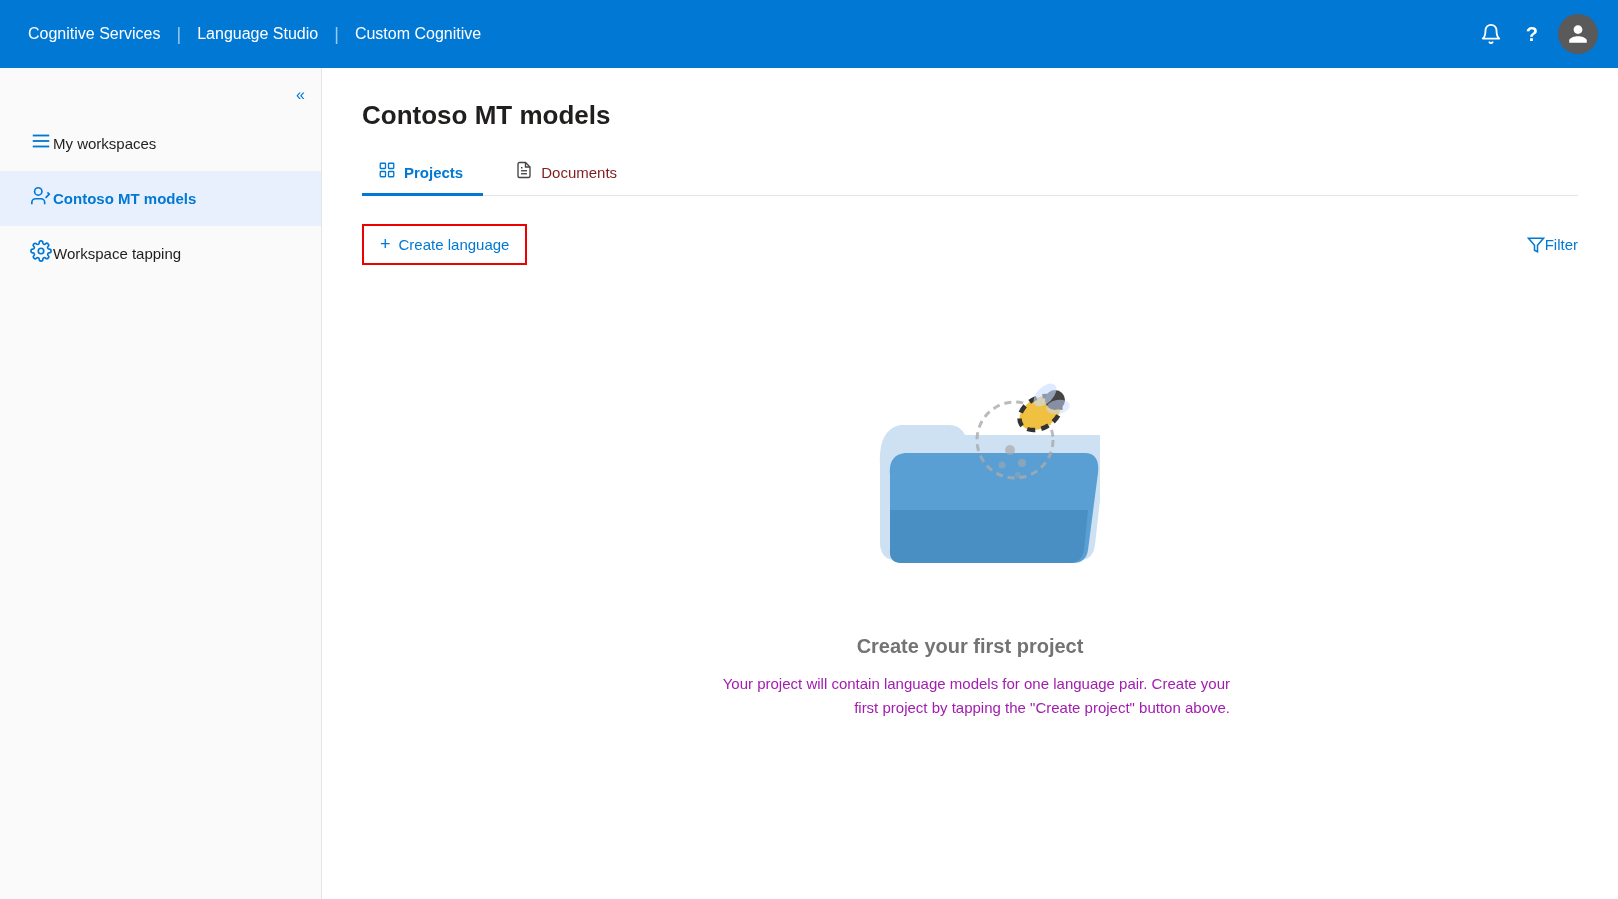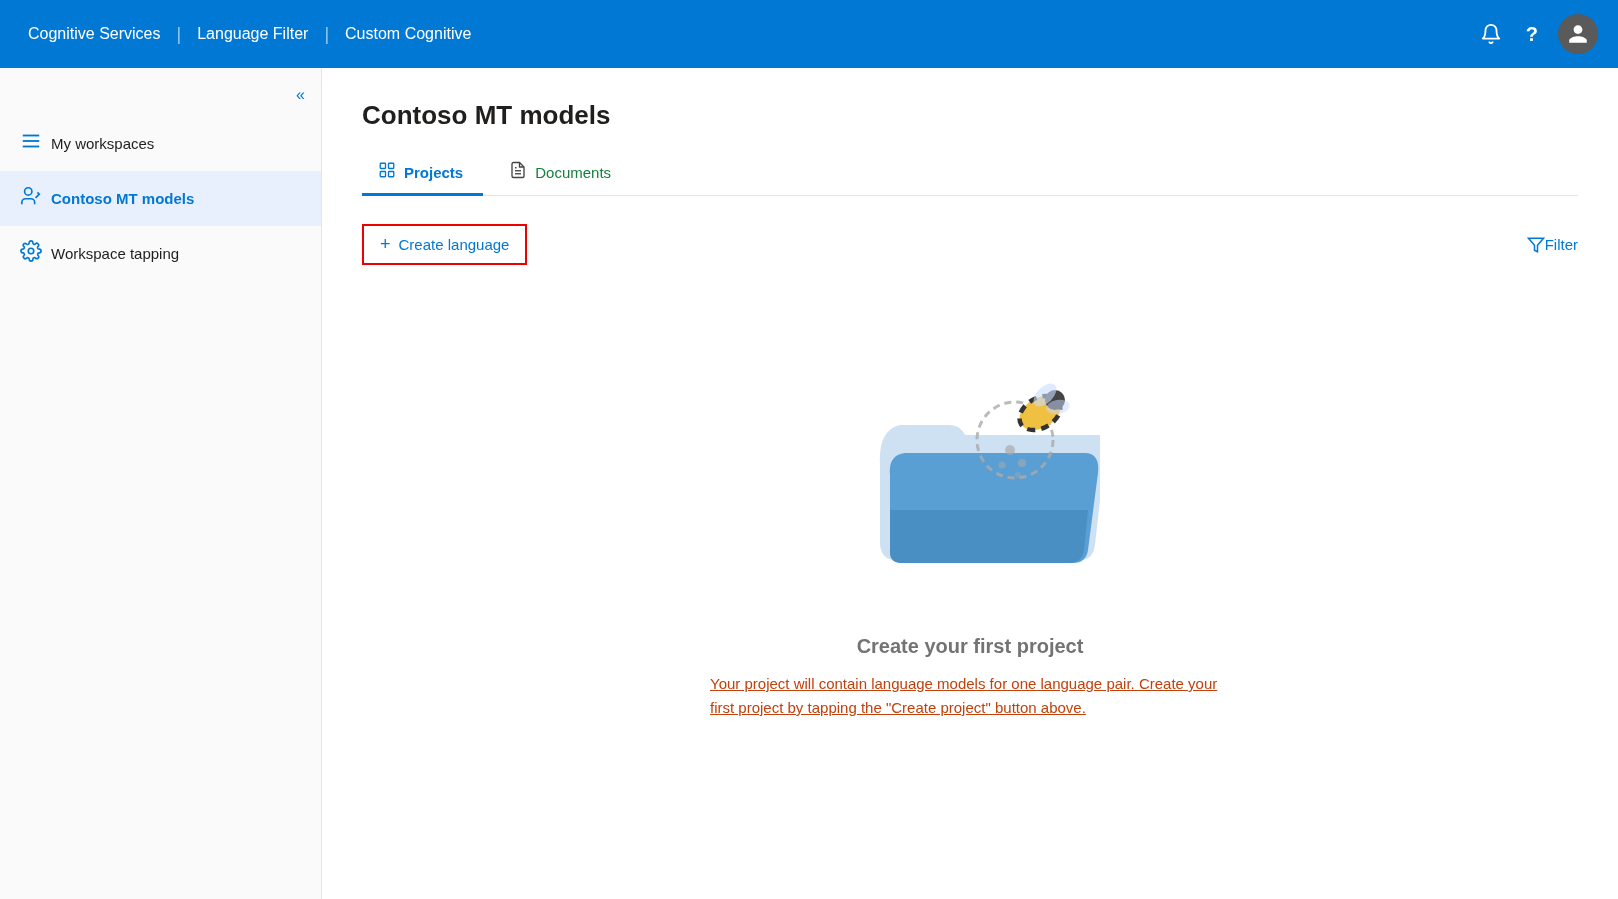--- a/index.html
+++ b/index.html
@@ -78,22 +78,22 @@
     .collapse-icon {
       color: #0078d4;
       font-size: 16px;
       cursor: pointer;
       background: none;
       border: none;
     }
     .sidebar-item {
       display: flex;
       align-items: center;
-      gap: 8px;
-      padding: 14px 16px;
+      gap: 0;
+      padding: 14px 26px;
       cursor: pointer;
       font-size: 15px;
       color: #201f1e;
       border-left: 3px solid transparent;
     }
     .sidebar-item.active {
       background: #e8f0fe;
       color: #0078d4;
       font-weight: 600;
       border-left: 3px solid transparent;
@@ -118,33 +118,33 @@
     .page-title {
       font-size: 26px;
       font-weight: 600;
       color: #201f1e;
       margin-bottom: 20px;
     }
 
     
     .tabs {
       display: flex;
-      gap: 10px;
+      gap: 16px;
       border-bottom: 1px solid #e5e5e5;
       margin-bottom: 28px;
       align-items: center;
     }
     .tab {
       display: flex;
       align-items: center;
       gap: 8px;
       padding: 10px 20px 10px 16px;
       font-size: 15px;
       cursor: pointer;
-      color: #15803d;
+      color: #7f1d1d;
       border-bottom: 3px solid transparent;
       margin-bottom: -1px;
     }
     .tab.active {
       color: #0078d4;
       font-weight: 600;
       border-bottom: 3px solid #0078d4;
     }
     .tab-icon {
       font-size: 16px;
@@ -198,36 +198,35 @@
       position: relative;
     }
     .empty-title {
       font-size: 20px;
       font-weight: 700;
       color: #737373;
       margin-bottom: 14px;
     }
     .empty-desc {
       font-size: 15px;
-      color: #c2410c;
-      text-align: left;
+      color: #a21caf;
+      text-align: right;
       max-width: 520px;
       line-height: 1.6;
-      text-decoration: underline;
     }
 
     
   </style>
 </head>
 <body>
 
 <div class="topbar">
   <span class="topbar-nav-item">Cognitive Services</span>
   <span class="topbar-separator">|</span>
-  <span class="topbar-nav-item">Language Filter</span>
+  <span class="topbar-nav-item">Language Studio</span>
   <span class="topbar-separator">|</span>
   <span class="topbar-nav-item">Custom Cognitive</span>
   <div class="topbar-spacer"></div>
   <button class="topbar-icon-btn">
     <svg width="22" height="22" viewBox="0 0 24 24" fill="none" stroke="white" stroke-width="2" stroke-linecap="round" stroke-linejoin="round">
       <path d="M18 8A6 6 0 0 0 6 8c0 7-3 9-3 9h18s-3-2-3-9"></path>
       <path d="M13.73 21a2 2 0 0 1-3.46 0"></path>
     </svg>
   </button>
   <button class="topbar-icon-btn" style="font-size:20px;font-weight:600;">?</button>

